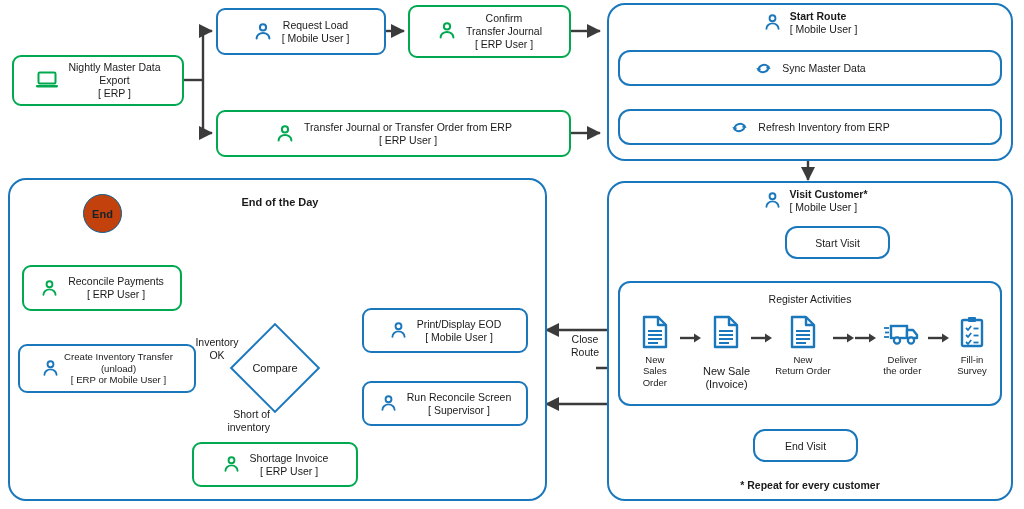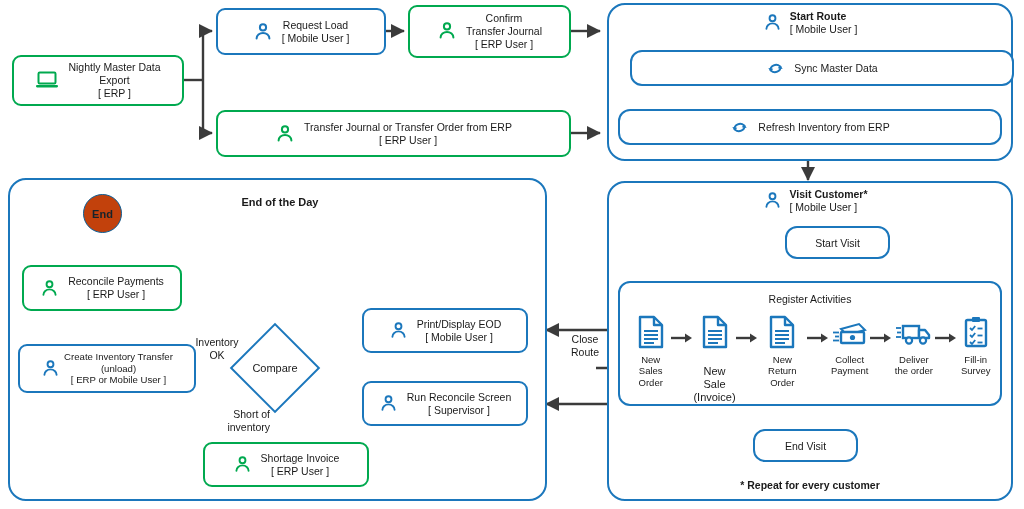--- a/index.html
+++ b/index.html
@@ -160,21 +160,21 @@
           <path d="M3.6,16.5 a6.4,5.6 0 0 1 12.8,0" fill="none" stroke="#1b77bc" stroke-width="2" stroke-linecap="round"></path>
         </svg>
       </span>
       <span style="font-size:10.5px;text-align:left;">
         <span class="bold">Start Route</span><br>
         <span>[ Mobile User ]</span>
       </span>
     </span>
   </div>
 
-  <div class="subpanel" style="left:618px;top:50px;width:384px;height:36px;display:flex;align-items:center;justify-content:flex-end;margin-left:12px;">
+  <div class="subpanel" style="left:618px;top:50px;width:384px;height:36px;display:flex;align-items:center;justify-content:flex-end;">
     <div class="row">
       <span class="ico">
         <svg width="19" height="19" viewBox="0 0 20 20">
           <path d="M4.6,12.4 a6,6 0 0 1 10.2,-4.6" fill="none" stroke="#1b77bc" stroke-width="2"></path>
           <path d="M15.4,7.6 a6,6 0 0 1 -10.2,4.6" fill="none" stroke="#1b77bc" stroke-width="2"></path>
           <path d="M2.4,9.6 L5.2,13.4 L7.6,10.2 z" fill="#1b77bc"></path>
           <path d="M17.6,10.4 L14.8,6.6 L12.4,9.8 z" fill="#1b77bc"></path>
         </svg>
       </span>
       <span style="font-size:10.5px;">Sync Master Data</span>
@@ -293,38 +293,20 @@
         </span>
       </div>
 
       <span style="margin-top:14px;">
         <svg width="22" height="10" viewBox="0 0 22 10">
             <path d="M0,5 h15" stroke="#3b3b3b" stroke-width="2.4"></path>
             <path d="M14,0.6 L21,5 L14,9.4 z" fill="#3b3b3b"></path>
           </svg>
       </span>
 
-      <div class="actline" style="width:52px;">
-        <span class="ico">
-          <svg width="36" height="34" viewBox="0 0 36 34">
-            <path d="M9,14 L27,9 L33,15 L15,20 z" fill="#fff" stroke="#1b77bc" stroke-width="2"></path>
-            <rect x="9" y="17" width="23" height="11" rx="1" fill="#fff" stroke="#1b77bc" stroke-width="2.4"></rect>
-            <circle cx="20.5" cy="22.5" r="2.6" fill="#1b77bc"></circle>
-            <g stroke="#1b77bc" stroke-width="1.8">
-                <path d="M1,17.5 h6"></path>
-                <path d="M3,21.5 h4"></path>
-                <path d="M1,25.5 h6"></path>
-              </g>
-          </svg>
-        </span>
-        <span style="font-size:9.5px;text-align:center;line-height:1.2;margin-top:5px;">
-          <span>Collect</span><br>
-          <span>Payment</span>
-        </span>
-      </div>
 
       <span style="margin-top:14px;">
         <svg width="22" height="10" viewBox="0 0 22 10">
             <path d="M0,5 h15" stroke="#3b3b3b" stroke-width="2.4"></path>
             <path d="M14,0.6 L21,5 L14,9.4 z" fill="#3b3b3b"></path>
           </svg>
       </span>
 
       <div class="actline" style="width:54px;">
         <span class="ico">
@@ -431,21 +413,21 @@
   <div class="lbl" style="left:182px;top:336px;width:70px;font-size:10.5px;">
     <span>Inventory</span><br>
     <span>OK</span>
   </div>
 
   <div class="lbl" style="left:204px;top:408px;width:66px;font-size:10.5px;text-align:right;">
     <span>Short of</span><br>
     <span>inventory</span>
   </div>
 
-  <div class="node green" style="left:192px;top:442px;width:166px;height:45px;margin-left:11px;">
+  <div class="node green" style="left:192px;top:442px;width:166px;height:45px;">
     <div class="row">
       <span class="ico">
         <svg width="19" height="19" viewBox="0 0 20 20">
           <circle cx="10" cy="5.4" r="3.1" fill="none" stroke="#00a94f" stroke-width="2"></circle>
           <path d="M3.6,16.5 a6.4,5.6 0 0 1 12.8,0" fill="none" stroke="#00a94f" stroke-width="2" stroke-linecap="round"></path>
         </svg>
       </span>
       <span class="txt" style="font-size:10.5px;">
         <span>Shortage Invoice</span><br>
         <span>[ ERP User ]</span>

